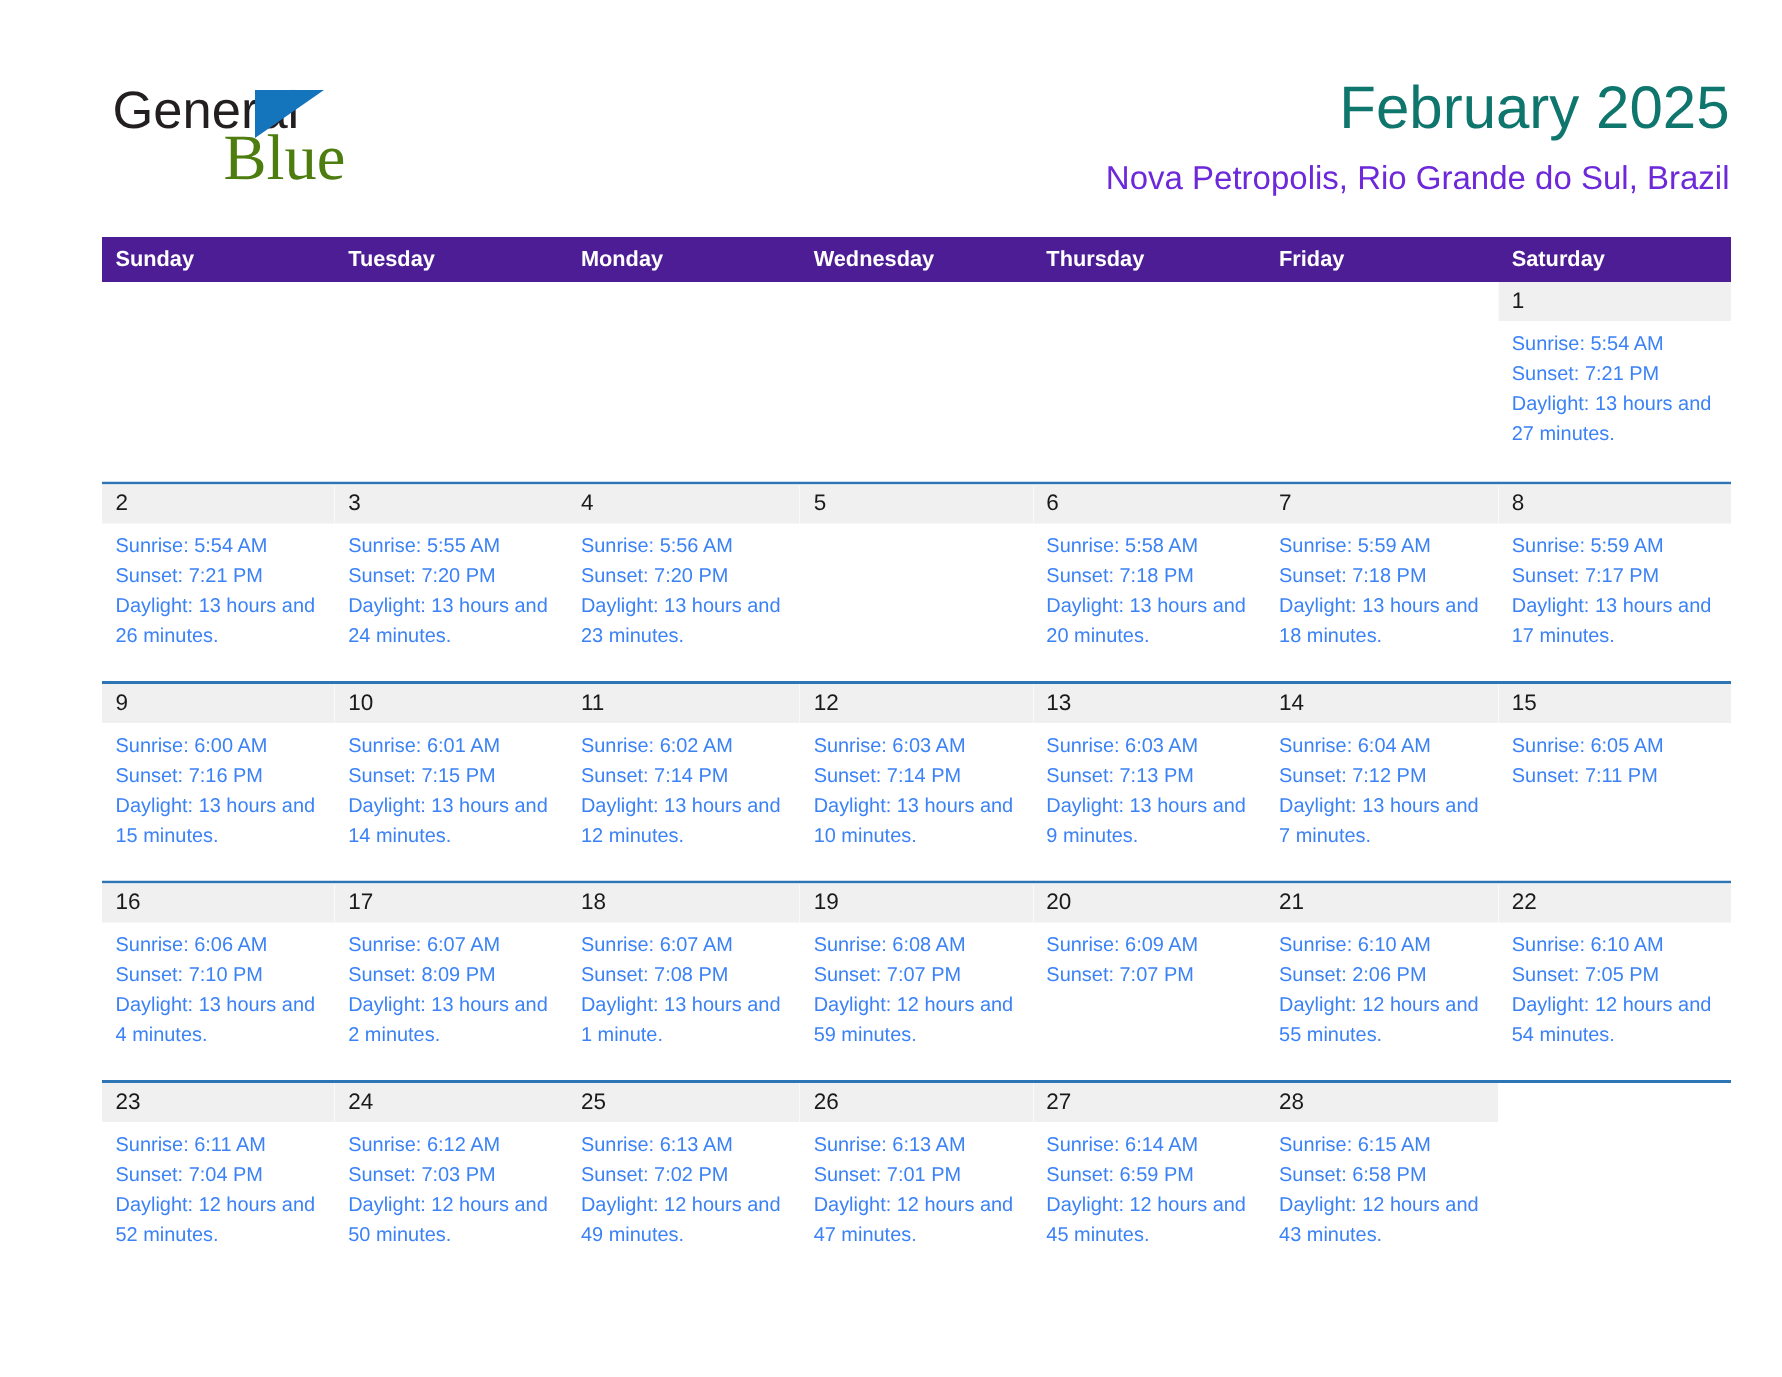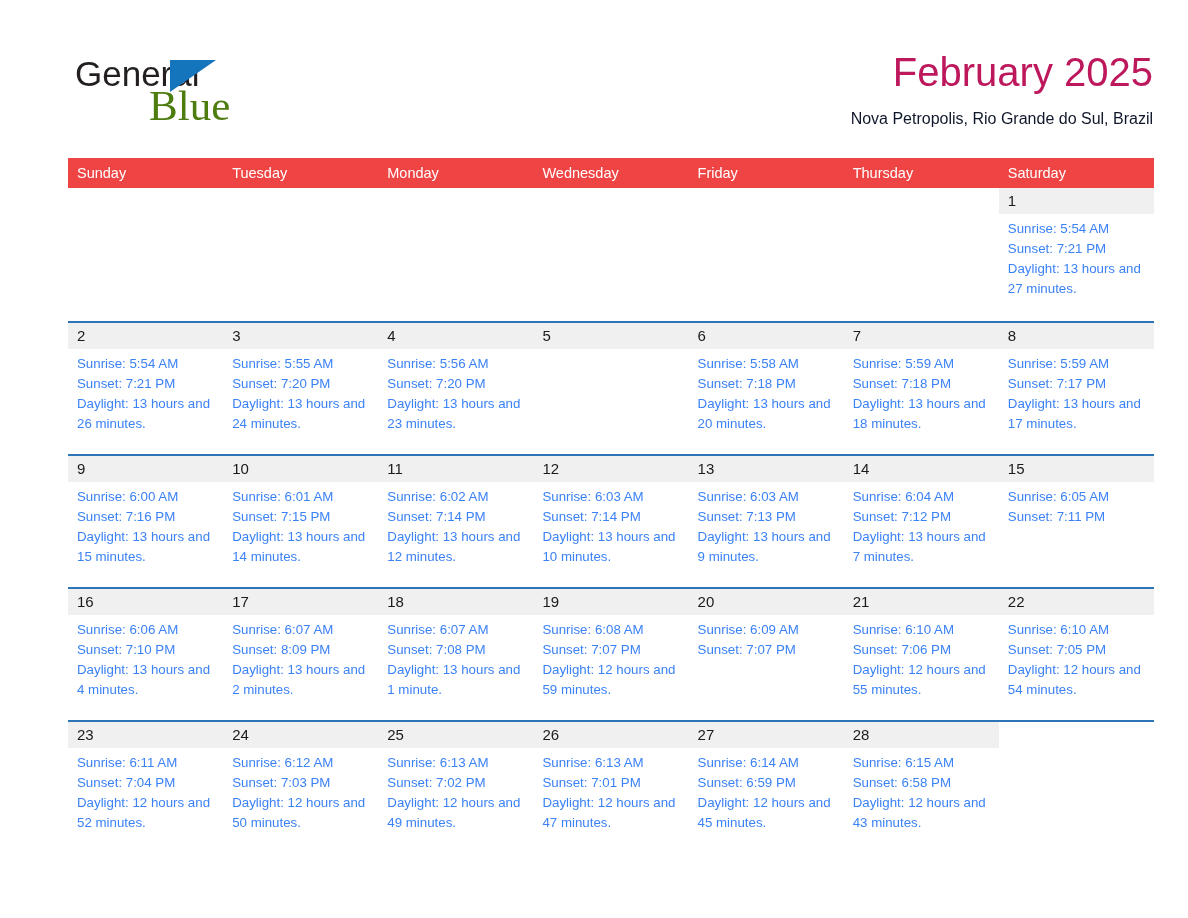--- a/index.html
+++ b/index.html
@@ -69,45 +69,46 @@
   .title-block {
     position: absolute;
     right: 52px;
     top: 48px;
     text-align: right;
   }
   .cal-title {
     font-size: 40px;
     line-height: 48px;
     font-weight: normal;
-    color: #be185d;
+    color: #0f766e;
     margin: 0;
     white-space: nowrap;
   }
   .cal-subtitle {
-    font-size: 16px;
+    font-size: 22px;
     line-height: 30px;
     font-weight: normal;
-    color: #0f172a;
+    color: #6d28d9;
     margin: 8px 0 0 0;
     white-space: nowrap;
   }
 
   
   .calendar {
     position: absolute;
     left: 51px;
     top: 158px;
     width: 1086px;
   }
   .weekdays {
     display: grid;
     grid-template-columns: repeat(7, 1fr);
-    background: #ef4444;
+    background: #4c1d95;
     height: 30px;
+    font-weight: bold;
   }
   .weekday {
     color: #ffffff;
     font-size: 14.5px;
     line-height: 30px;
     padding-left: 9px;
     box-sizing: border-box;
     white-space: nowrap;
   }
 
@@ -173,22 +174,22 @@
 
   </div>
 
   <div class="calendar">
 
     <div class="weekdays">
       <div class="weekday">Sunday</div>
       <div class="weekday">Tuesday</div>
       <div class="weekday">Monday</div>
       <div class="weekday">Wednesday</div>
+      <div class="weekday">Thursday</div>
       <div class="weekday">Friday</div>
-      <div class="weekday">Thursday</div>
       <div class="weekday">Saturday</div>
     </div>
 
     <div id="weeks-container">
         <div class="week">
           <div class="daycell">
             <div class="daynum-band"><span class="daynum"></span></div>
           </div>
           <div class="daycell">
             <div class="daynum-band"><span class="daynum"></span></div>
@@ -361,21 +362,21 @@
             <div class="daynum-band"><span class="daynum">20</span></div>
             <div class="details">
               <div>Sunrise: 6:09 AM</div>
               <div>Sunset: 7:07 PM</div>
             </div>
           </div>
           <div class="daycell filled">
             <div class="daynum-band"><span class="daynum">21</span></div>
             <div class="details">
               <div>Sunrise: 6:10 AM</div>
-              <div>Sunset: 7:06 PM</div>
+              <div>Sunset: 2:06 PM</div>
               <div class="daylight-line">Daylight: 12 hours and 55 minutes.</div>
             </div>
           </div>
           <div class="daycell filled">
             <div class="daynum-band"><span class="daynum">22</span></div>
             <div class="details">
               <div>Sunrise: 6:10 AM</div>
               <div>Sunset: 7:05 PM</div>
               <div class="daylight-line">Daylight: 12 hours and 54 minutes.</div>
             </div>

